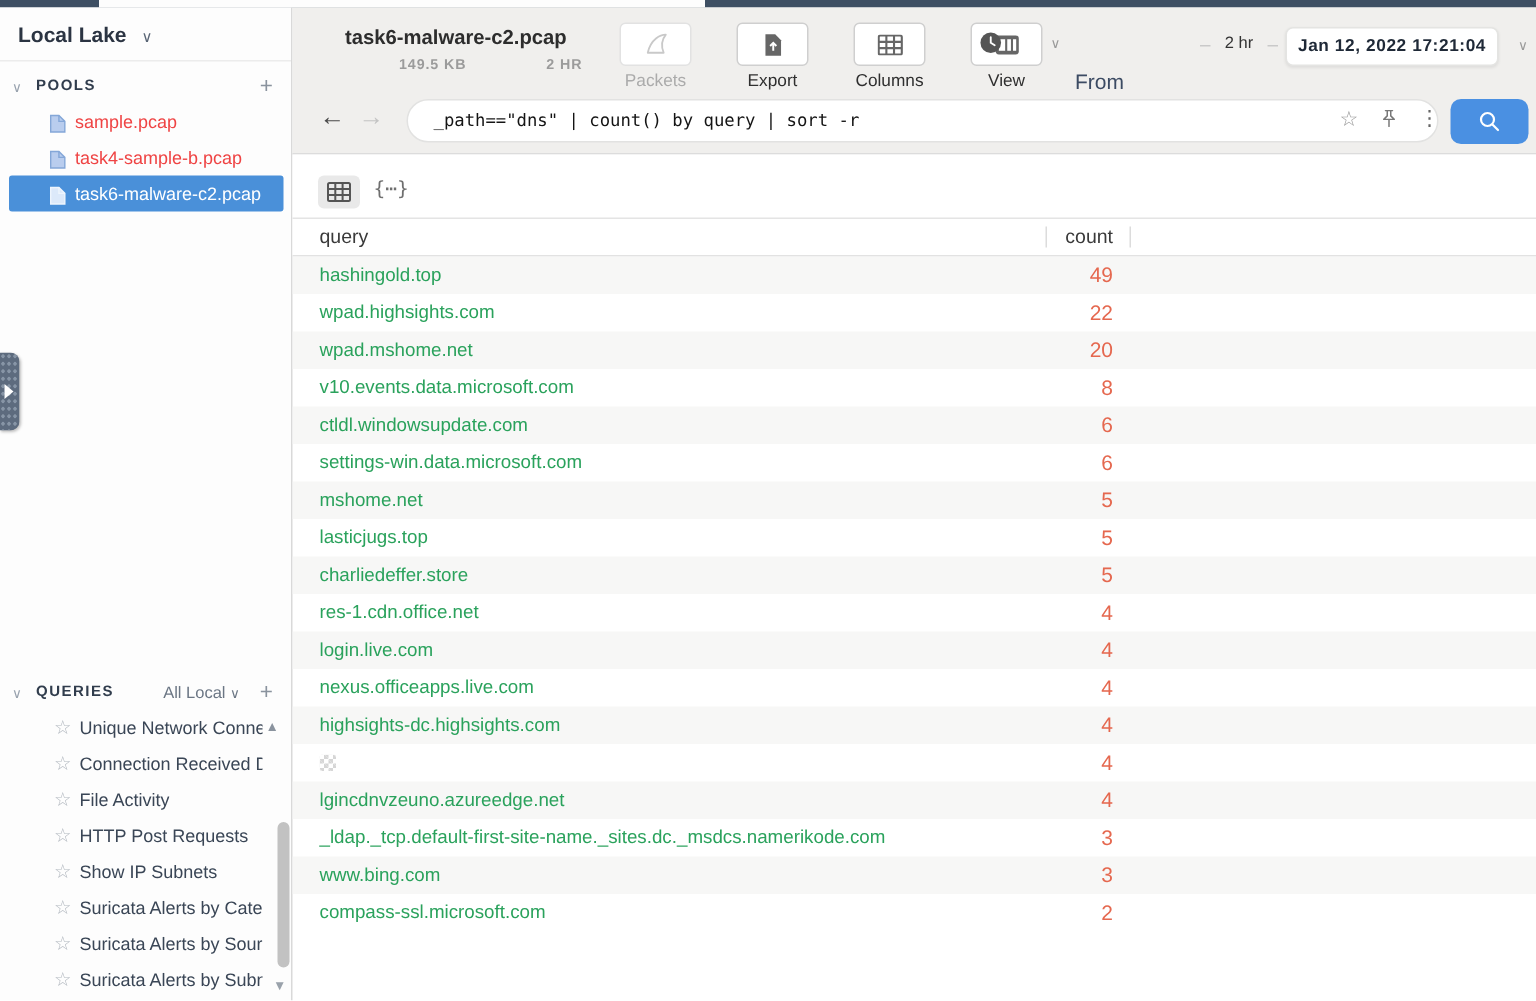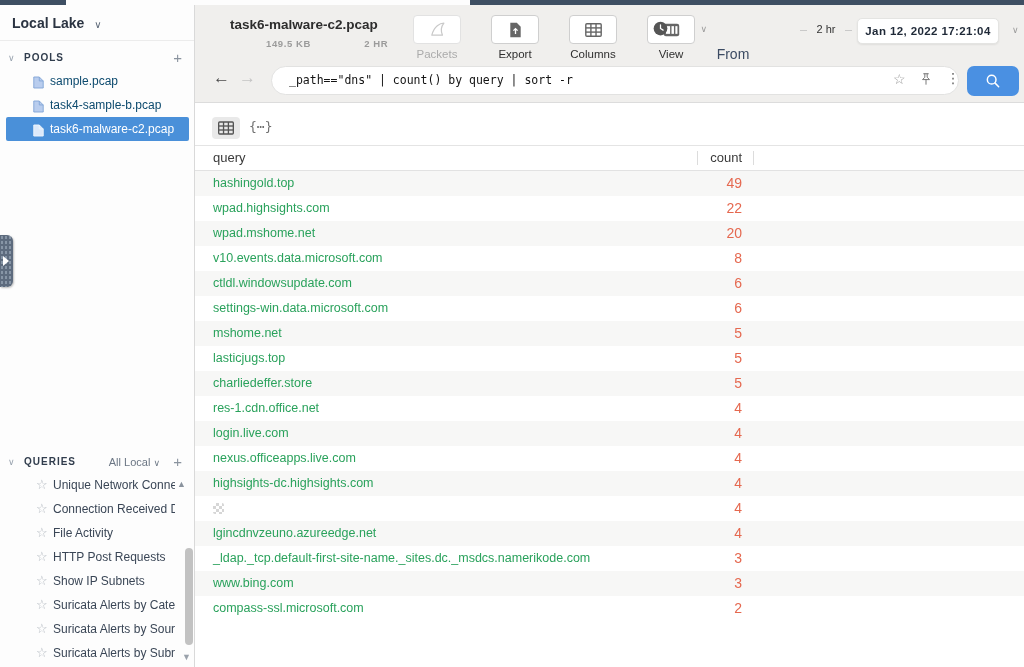--- a/index.html
+++ b/index.html
@@ -18,21 +18,21 @@
   .lake-caret{font-size:10px;color:#5a6676;margin-left:6px;font-weight:normal;}
   .section-header{position:absolute;left:0;width:100%;height:22px;line-height:22px;}
   .section-chevron{position:absolute;left:8px;font-size:9px;color:#98a2ae;}
   .section-title{position:absolute;left:24px;font-size:10px;font-weight:bold;
     letter-spacing:1px;color:#313d4d;}
   .section-plus{position:absolute;right:12px;top:0;font-size:15px;color:#8a939e;cursor:pointer;}
   #pools-header{top:42px;}
   #queries-header{top:446px;}
   .queries-scope{position:absolute;right:34px;font-size:11px;color:#6b7684;}
   .pool-item{position:absolute;left:6px;width:183px;height:24px;line-height:24px;
-    border-radius:2px;color:#0c4a6e;font-size:12px;}
+    border-radius:2px;color:#ef4444;font-size:12px;}
   .pool-item .pool-icon{position:absolute;left:27px;top:4px;}
   .pool-item .pool-label{position:absolute;left:44px;white-space:nowrap;}
   .pool-item.selected{background:#4a90d9;color:#fff;}
   .query-item{position:absolute;left:0;width:100%;height:24px;line-height:24px;
     color:#3a4656;font-size:12px;}
   .query-item .star{position:absolute;left:36px;top:0;font-size:13px;color:#b3b9c0;}
   .query-item .q-label{position:absolute;left:53px;white-space:nowrap;overflow:hidden;max-width:122px;}
   #queries-scroll-up{position:absolute;right:8px;top:474px;font-size:9px;color:#8a939e;}
   #queries-scroll-down{position:absolute;right:3px;top:647px;font-size:9px;color:#9aa2ab;}
   #queries-scrollbar{position:absolute;right:1px;top:543px;width:8px;height:97px;

